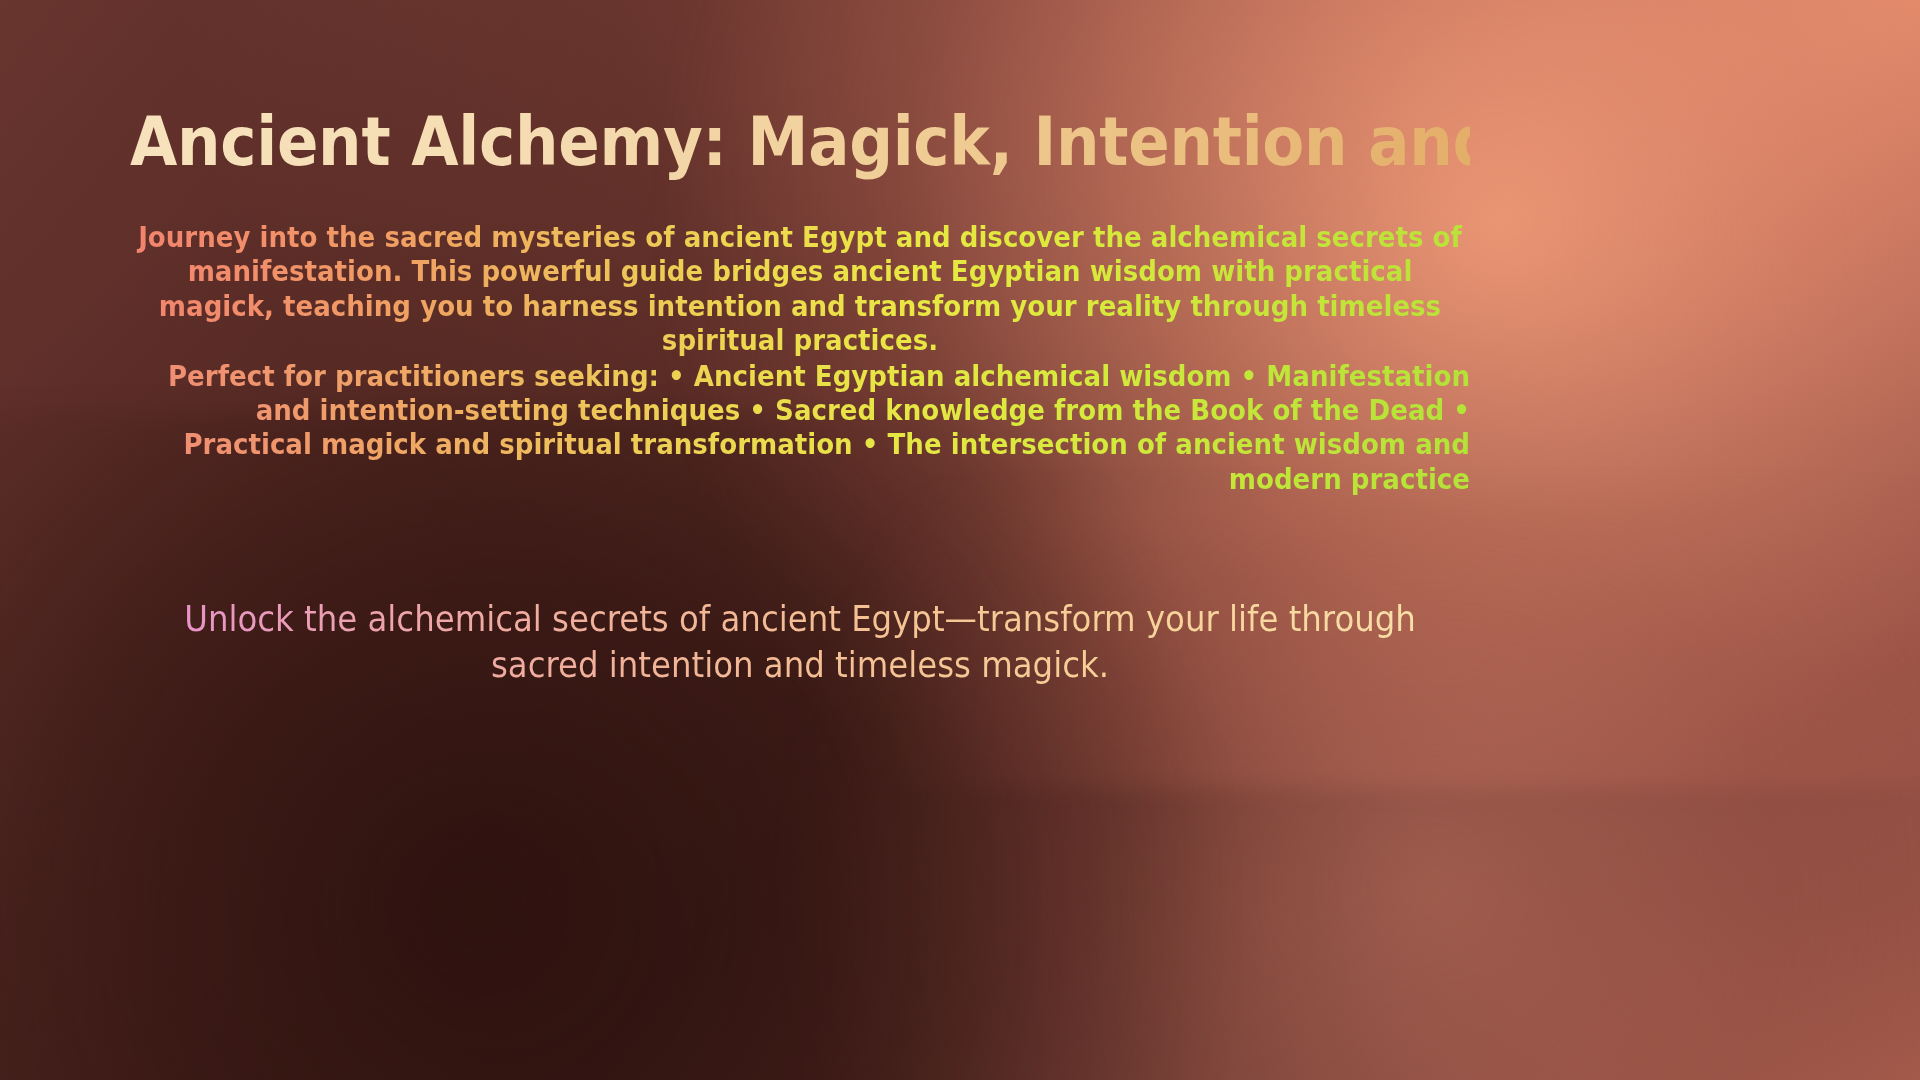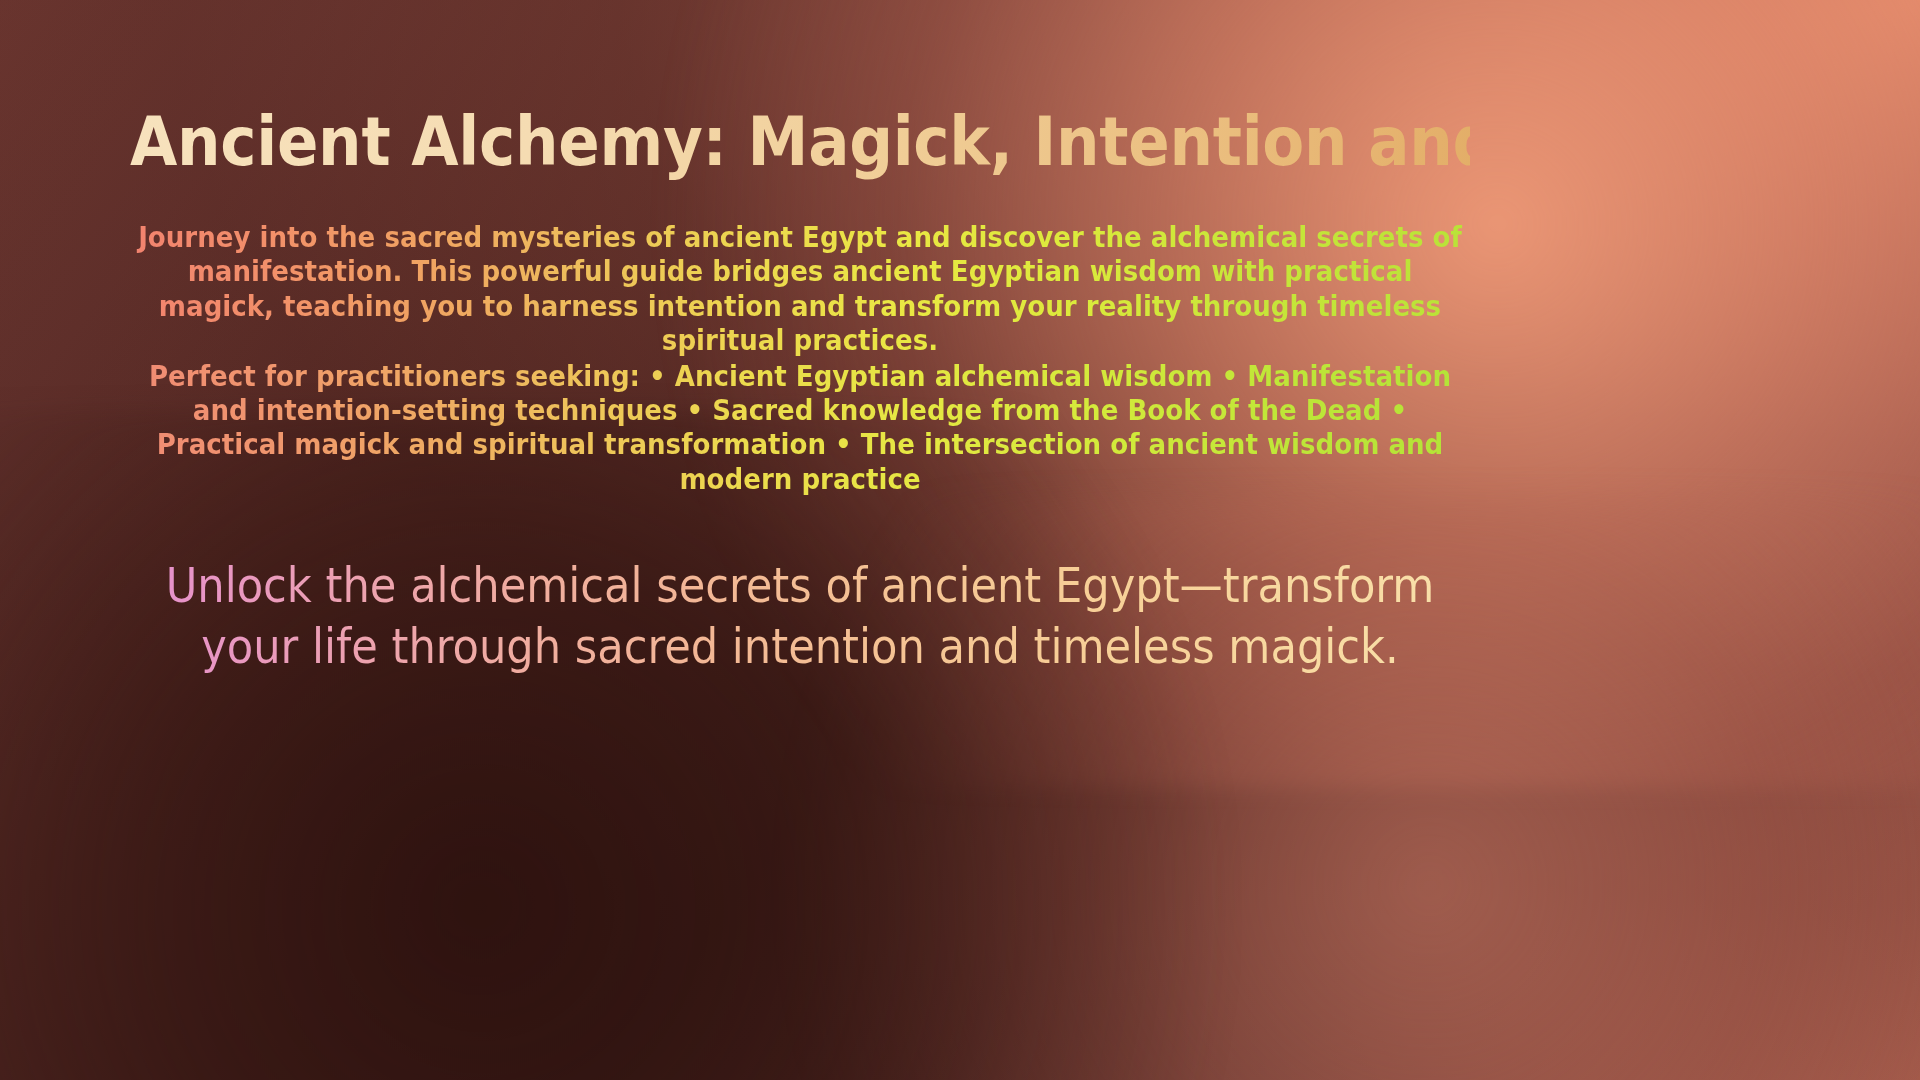--- a/index.html
+++ b/index.html
@@ -143,28 +143,29 @@
     background-image:linear-gradient(90deg,
       #f2836f 0%, #f28f6a 10%, #f0a362 22%, #eebf5b 34%,
       #edd84f 46%, #e9e743 58%, #dcea3c 70%, #c9e639 82%, #b9e238 100%);
     margin-top:6px;
   }
   #body-para-2 {
     margin-top:2px;
     background-image:linear-gradient(90deg,
       #f08b74 0%, #f0956e 10%, #efaa63 22%, #eec45a 34%,
       #ecdb4d 46%, #e6e743 58%, #d4ea3b 72%, #bfe638 86%, #b3e337 100%);
+    text-align:right;
   }
 
   
   #tagline-block {
-    margin-top:59px;
+    margin-top:100px;
     font-family:"DejaVu Sans Condensed","Liberation Sans Narrow","Liberation Sans", sans-serif;
     font-weight:400;
-    font-size:48px;
+    font-size:36px;
     line-height:1.28;
     max-width:1680px;
     margin-left:auto;
     margin-right:auto;
   }
   #tagline-text {
     -webkit-background-clip:text;
     background-clip:text;
     -webkit-text-fill-color:transparent;
     color:transparent;

